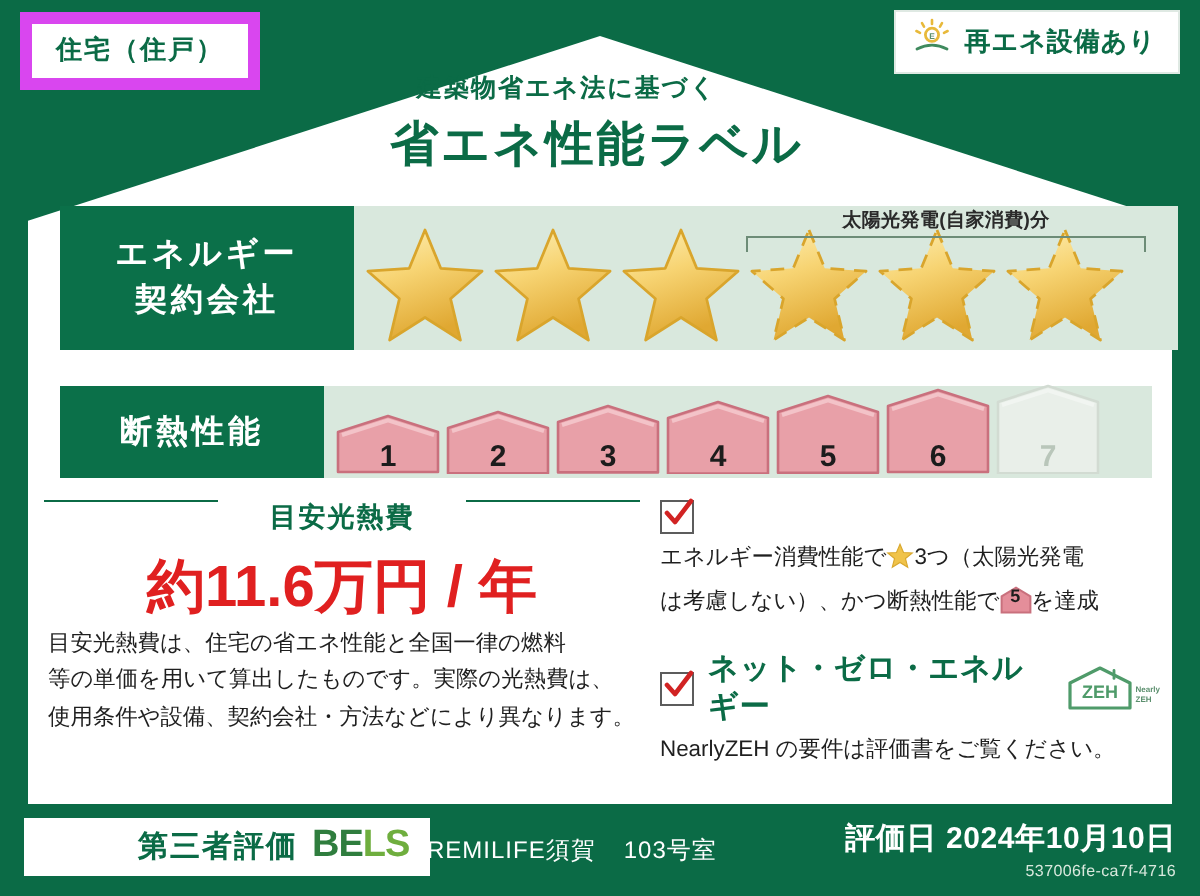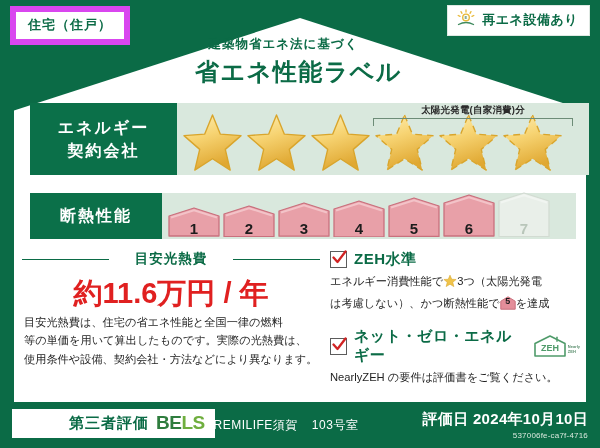--- a/index.html
+++ b/index.html
@@ -78,21 +78,21 @@
   .chev{
     position:relative;color:#1c1c1c;font-weight:bold;
     display:flex;align-items:flex-end;justify-content:center;
     padding-bottom:3px;font-size:15px;
   }
   .chev .glyph{position:relative;z-index:2;}
   .chev .shape{position:absolute;inset:0;z-index:1;}
 
   
   .cost-wrap{position:absolute;left:22px;top:250px;width:298px;z-index:25;text-align:center;}
-  .cost-head{display:flex;align-items:center;justify-content:center;gap:26px;}
+  .cost-head{display:flex;justify-content:center;gap:26px;}
   .cost-head .hr{flex:1;height:1px;background:#0b6b46;}
   .cost-head .ht{color:#0b6b46;font-size:13.5px;font-weight:bold;letter-spacing:1px;white-space:nowrap;}
   .cost-value{color:#e02020;font-size:29px;font-weight:bold;letter-spacing:0px;margin-top:6px;}
 
   .note{
     position:absolute;left:24px;top:313px;width:296px;z-index:25;
     font-size:11.2px;line-height:1.65;color:#1f1f1f;letter-spacing:0px;
   }
 
   
@@ -331,21 +331,20 @@
   </div>
 
   <div class="zeh-col">
 
     <div class="zeh-head">
       <span class="chk">
         <svg width="15" height="17" viewBox="0 0 15 17">
             <path d="M1.5 7.5 L5.5 12 L13.5 1.5" fill="none" stroke="#d12323" stroke-width="2.3" stroke-linecap="round" stroke-linejoin="round"></path>
           </svg>
       </span>
-      <span class="zeh-title">ZEH水準</span>
     </div>
     <div class="zeh-body">
       <span>エネルギー消費性能で</span><span class="inline-ico"><svg width="14" height="14" viewBox="0 0 24 24">
             <polygon points="12,2 15,9 22.5,9.4 16.7,14.2 18.6,21.6 12,17.5 5.4,21.6 7.3,14.2 1.5,9.4 9,9" fill="#f0c34a" stroke="#d9a82e" stroke-width="1"></polygon>
           </svg></span><span>3つ（太陽光発電</span><br>
       <span>は考慮しない）、かつ断熱性能で</span><span class="badge5"><span class="shape" style="position:absolute;inset:0;"><svg width="16" height="14" viewBox="0 0 16 14">
               <path d="M0.8 13.2 L0.8 5.2 L8 0.8 L15.2 5.2 L15.2 13.2 Z" fill="#e48e9a" stroke="#c9707d" stroke-width="1"></path>
             </svg></span><span class="n">5</span></span><span>を達成</span>
     </div>
 

